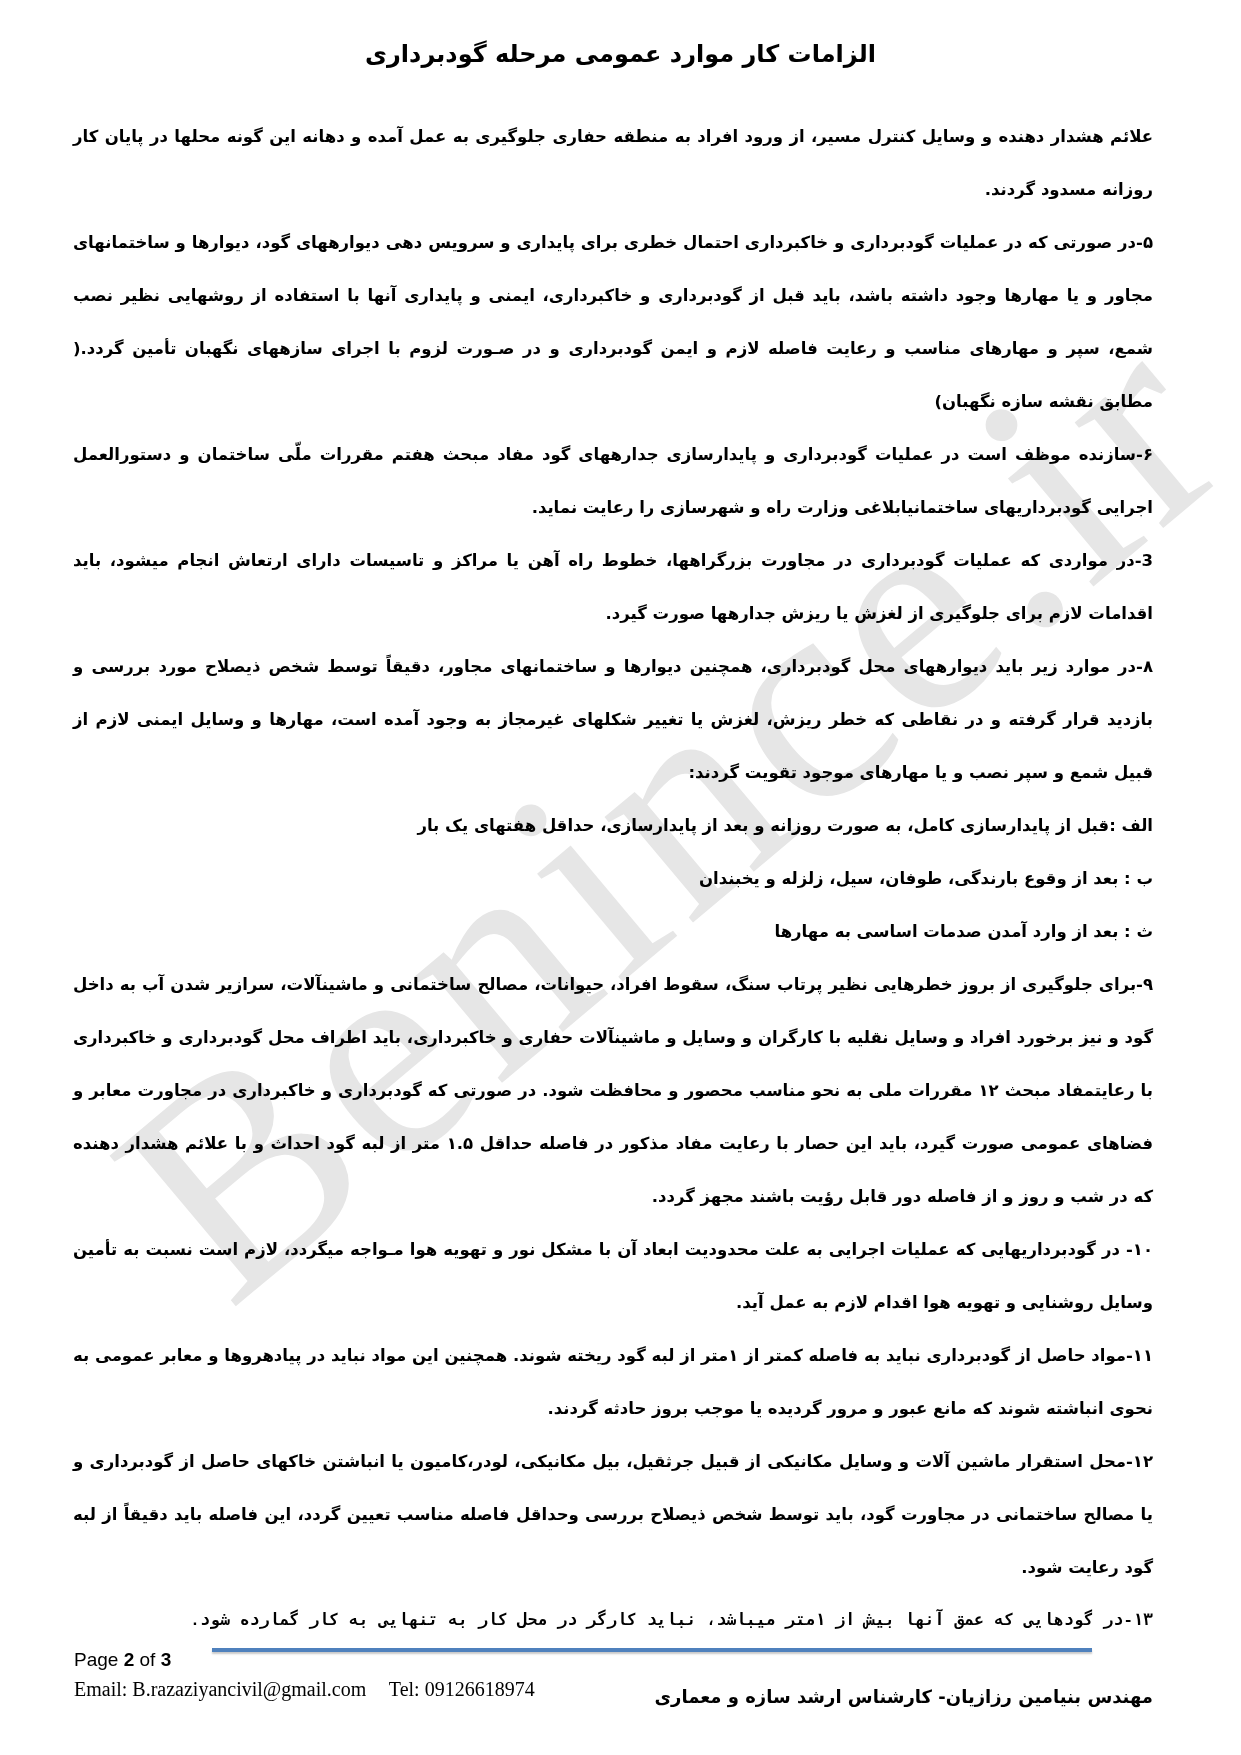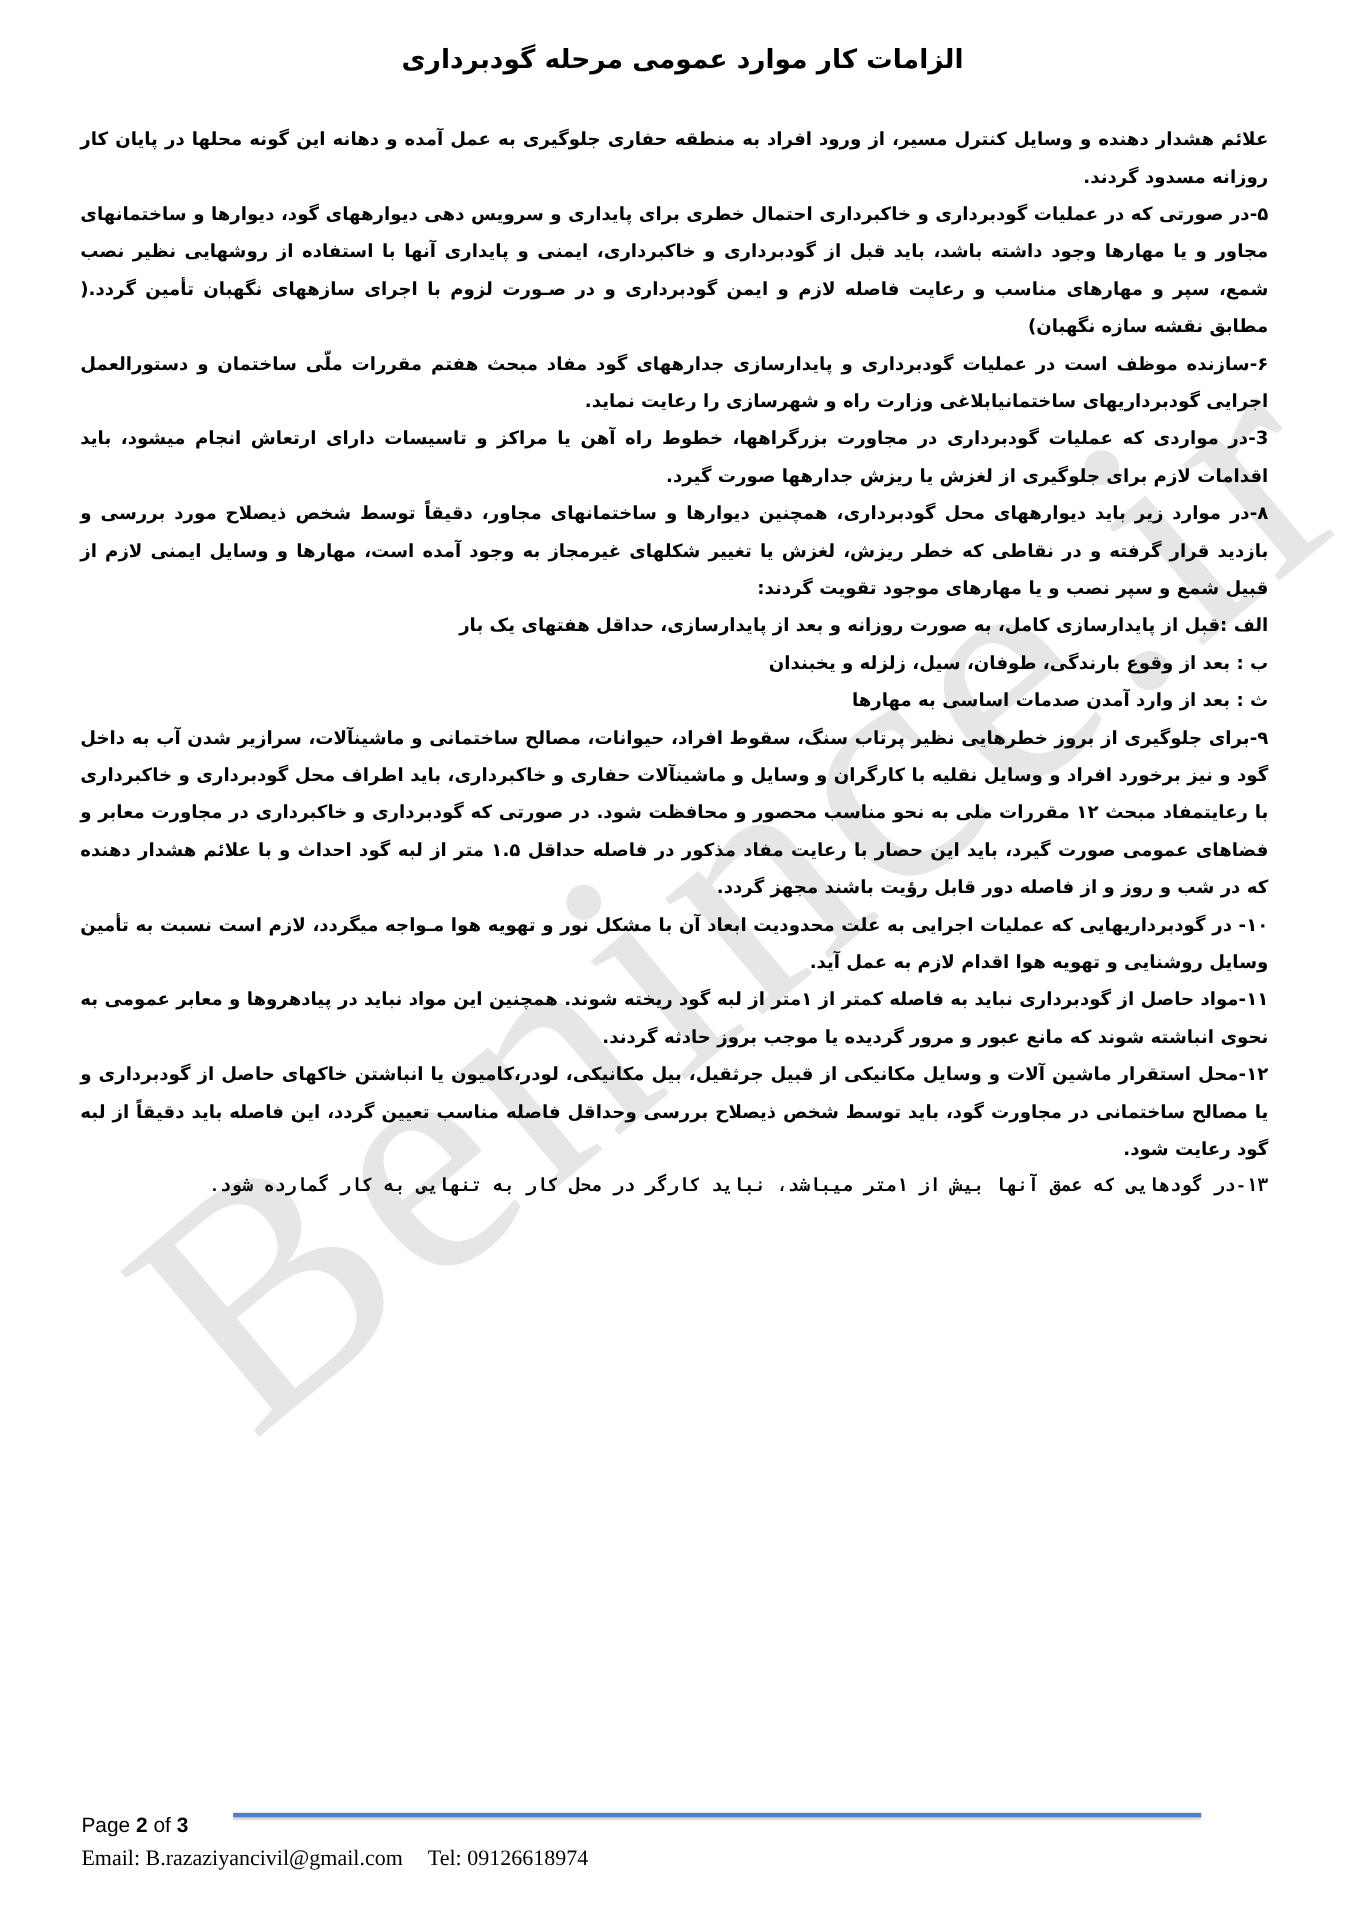--- a/index.html
+++ b/index.html
@@ -1,20 +1,20 @@
 <!DOCTYPE html>
 <html><head>
 <meta charset="utf-8">
 <style>
   html, body { margin:0; padding:0; background:#ffffff; }
   body { width:1241px; height:1755px; position:relative; overflow:hidden; font-family:"DejaVu Sans", sans-serif; color:#000; }
   .watermark { position:absolute; left:60px; top:700px; width:1100px; height:420px; transform:rotate(-40deg); transform-origin:center; font-family:"Liberation Serif", serif; font-size:300px; color:#e6e6e6; letter-spacing:8px; white-space:nowrap; z-index:0; user-select:none; }
   .page { position:absolute; left:0; top:0; width:1241px; height:1755px; z-index:1; }
   .title { position:absolute; top:40px; left:0; width:1241px; text-align:center; direction:rtl; font-weight:bold; font-size:24px; }
-  .body-text { position:absolute; top:110px; right:88px; width:1080px; direction:rtl; text-align:justify; font-weight:bold; font-size:16.5px; line-height:34px; }
+  .body-text { position:absolute; top:110px; right:88px; width:1080px; direction:rtl; text-align:justify; font-weight:bold; font-size:16.5px; line-height:53px; }
   .body-text p { margin:0; }
   .sub { margin:0; }
   .last { text-align:right;font-family:Liberation Mono, monospace; }
   .footer-line { position:absolute; left:212px; top:1648px; width:880px; height:4px; background:#4f81bd; box-shadow:0 2px 2px #c9c9c9; }
   .page-num { position:absolute; left:74px; top:1649px; font-family:Liberation Sans, sans-serif; font-size:19px; }
   .page-num b { font-weight:bold; }
   .contact { position:absolute; left:74px; top:1678px; font-family:"Liberation Serif", serif; font-size:20px; }
   .contact span { margin-right:18px; }
   .author { position:absolute; right:88px; top:1686px; direction:rtl; font-size:18px; font-weight:bold; }
 </style>
@@ -49,13 +49,14 @@
     <b>2</b>
     <span>of</span>
     <b>3</b>
   </div>
 
   <div class="contact">
     <span>Email: B.razaziyancivil@gmail.com</span>
     <span>Tel: 09126618974</span>
   </div>
 
+  <div class="author">مهندس بنیامین رزازیان- کارشناس ارشد سازه و معماری</div>
 </div>
 
 </body></html>

